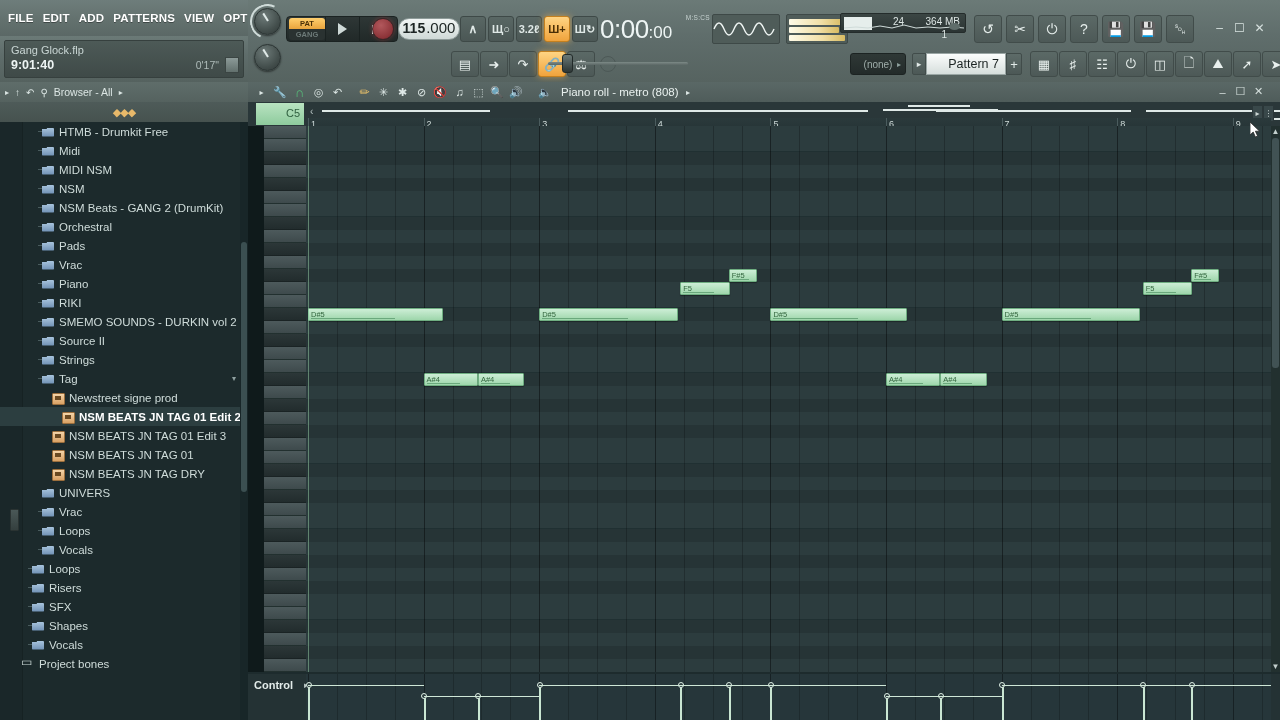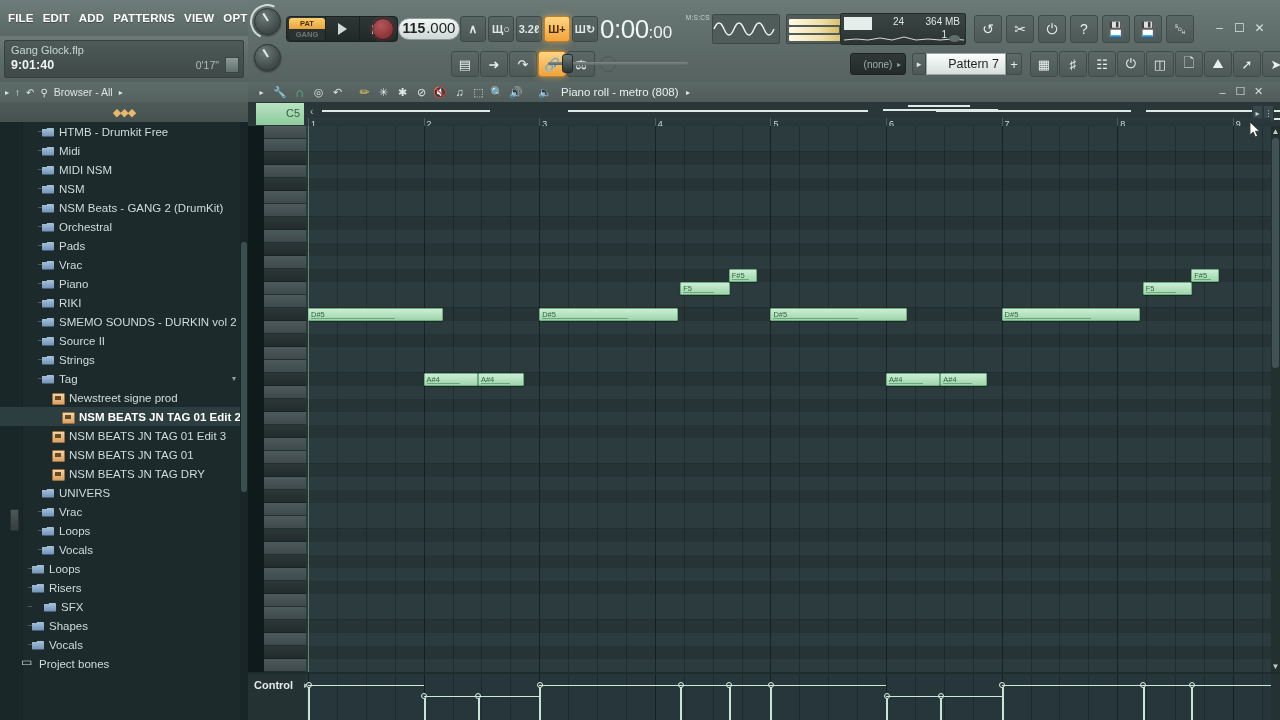--- a/index.html
+++ b/index.html
@@ -121,21 +121,21 @@
     background:#4f5c59; border:1px solid #3e4947; border-radius:2px; overflow:hidden;
   }
   .meterbox {
     position:absolute; left:786px; top:14px; width:62px; height:30px;
     background:#4f5c59; border:1px solid #3e4947; border-radius:2px; overflow:hidden;
   }
   .meterbox .bar { position:absolute; left:2px; height:6px; border-radius:1px;
     background: linear-gradient(90deg,#fffbe8,#f0dfa6 60%,#d8bb62); }
 
   .cpubox {
-    position:absolute; left:840px; top:13px; width:126px; height:32px;
+    position:absolute; left:840px; top:13px; width:126px; height:20px;
     background: linear-gradient(180deg,#3b4644,#2b3433); border:1px solid #242c2b; border-radius:2px;
   }
   .cpubox .white { position:absolute; left:3px; top:3px; width:28px; height:13px; background:#e6eeec; }
   .cpubox .n1 { position:absolute; left:52px; top:2px; color:#dde6e4; font-size:10px; }
   .cpubox .n2 { position:absolute; right:5px; top:2px; color:#dde6e4; font-size:10px; }
   .cpubox .n3 { position:absolute; right:18px; top:15px; color:#dde6e4; font-size:10px; }
 
   .rticon {
     position:absolute; top:15px; width:28px; height:28px; border-radius:3px;
     background: linear-gradient(180deg,#5b6966,#4d5957); border:1px solid #414c4a;
@@ -612,21 +612,21 @@
         <div class="trow" style="padding-left: 32px;">
           <span class="dash" style="left: 28px;"></span>
           <span class="ficon folder"></span>
           <span>Loops</span>
         </div>
         <div class="trow" style="padding-left: 32px;">
           <span class="dash" style="left: 28px;"></span>
           <span class="ficon folder"></span>
           <span>Risers</span>
         </div>
-        <div class="trow" style="padding-left: 44px;">
+        <div class="trow" style="padding-left: 32px;">
           <span class="dash" style="left: 28px;"></span>
           <span class="ficon folder"></span>
           <span>SFX</span>
         </div>
         <div class="trow" style="padding-left: 32px;">
           <span class="dash" style="left: 28px;"></span>
           <span class="ficon folder"></span>
           <span>Shapes</span>
         </div>
         <div class="trow" style="padding-left: 32px;">

